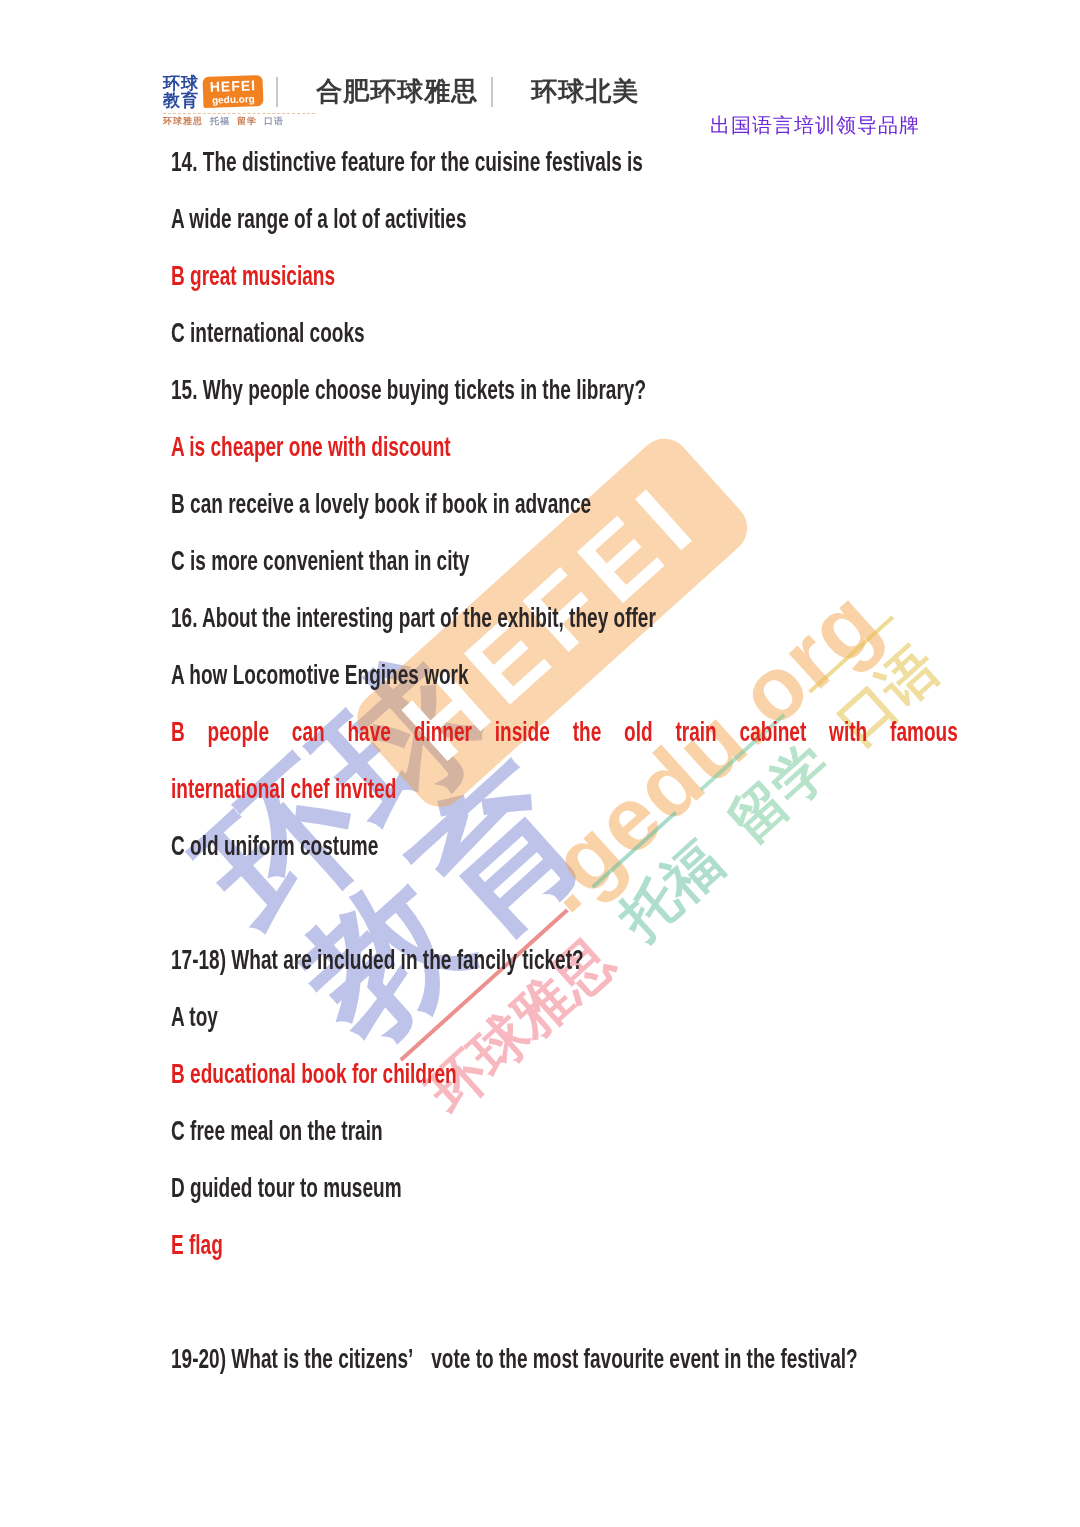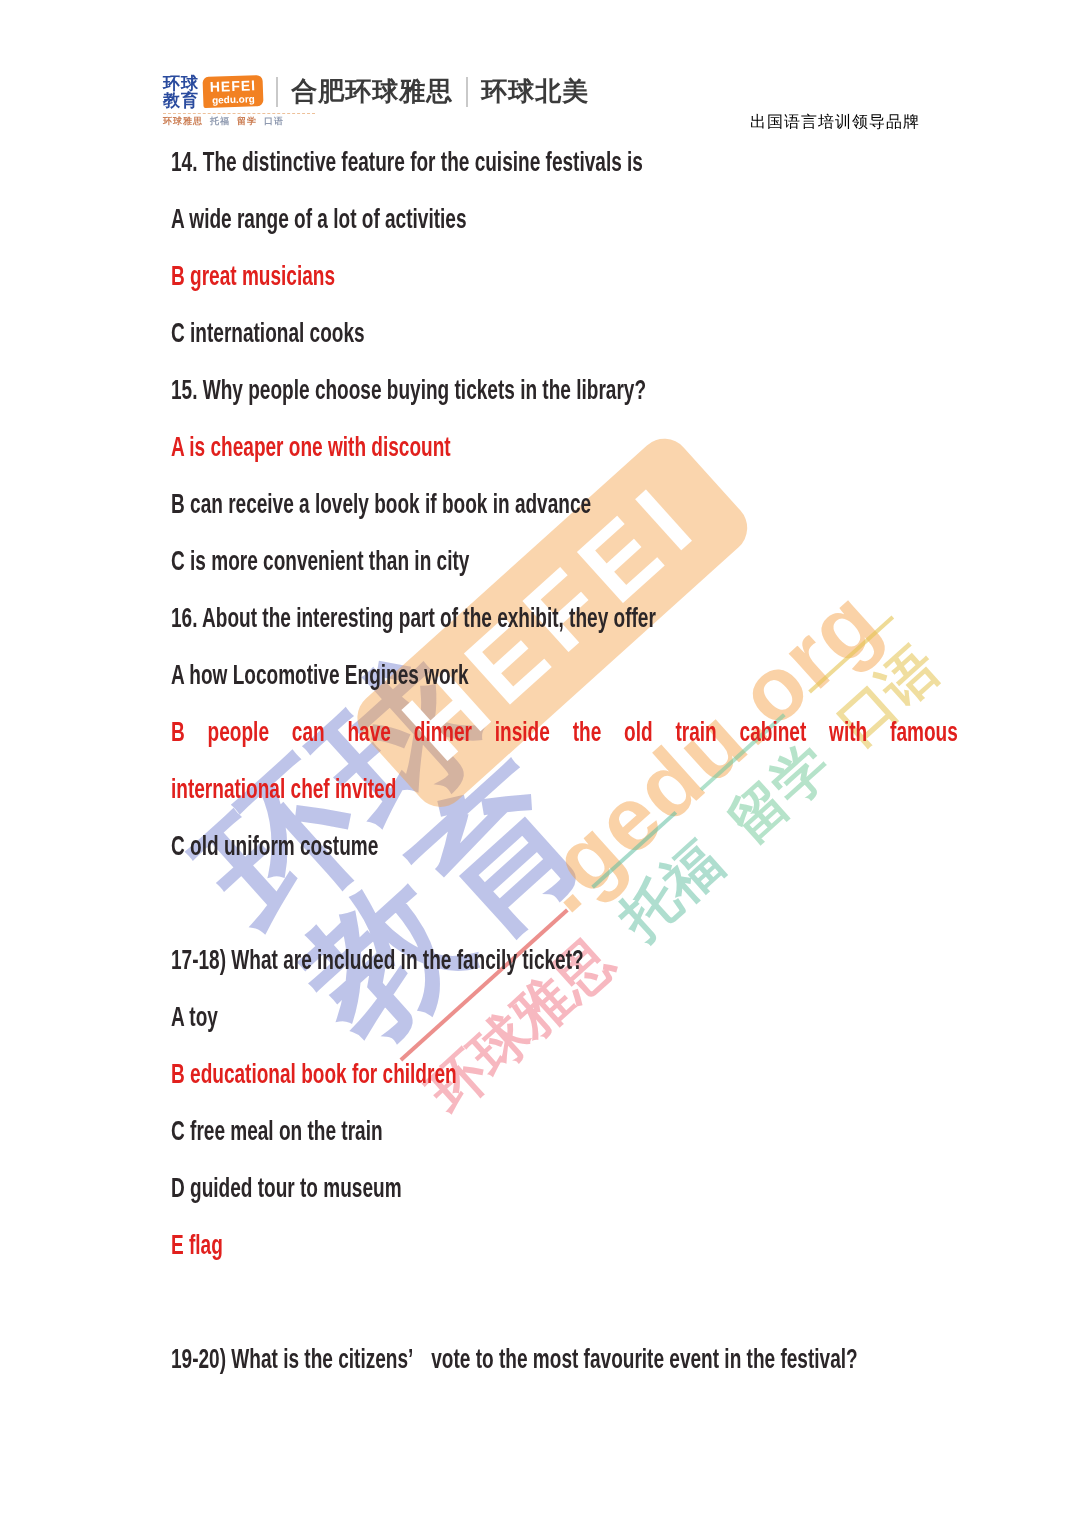--- a/index.html
+++ b/index.html
@@ -73,33 +73,33 @@
     margin-left: 4px;
     background: #f28122;
     border-radius: 6px 6px 6px 2px;
     color: #fff; text-align: center;
     padding: 3px 7px 2px;
     transform: rotate(-2deg);
   }
   .badge-city { font-size: 14px; font-weight: bold; letter-spacing: 1px; line-height: 15px; }
   .badge-domain { font-size: 10px; font-weight: bold; line-height: 11px; }
   .v-divider { width: 2px; height: 30px; background: #c9c9c9; margin: 0 13px; }
-  .logo-name { font-size: 26px; font-weight: bold; color: #3b3b3b; letter-spacing: 1px; white-space: nowrap; }
+  .logo-name { font-size: 26px; font-weight: bold; color: #3b3b3b; letter-spacing: 1px; white-space: nowrap; margin-left: 25px; }
   .logo-tagline {
     margin-top: 4px; width: 152px;
     border-top: 1px dashed #eec19a; padding-top: 3px;
     display: flex; gap: 7px;
     font-size: 9px; line-height: 9px; letter-spacing: 1px; font-weight: bold;
     white-space: nowrap;
   }
   .lt-a { color: #cc7f55; }
   .lt-b { color: #8f9ab0; }
   .slogan {
     position: absolute; right: 0; top: 38px;
-    font-size: 16px; color: #000000; letter-spacing: 1px;
+    font-size: 20px; color: #6d28d9; letter-spacing: 1px;
     white-space: nowrap;
   }
 
   
   .content {
     position: absolute; left: 163px; top: 133px; width: 800px;
     z-index: 1;
     margin-left: 8px;
   }
   .line {

